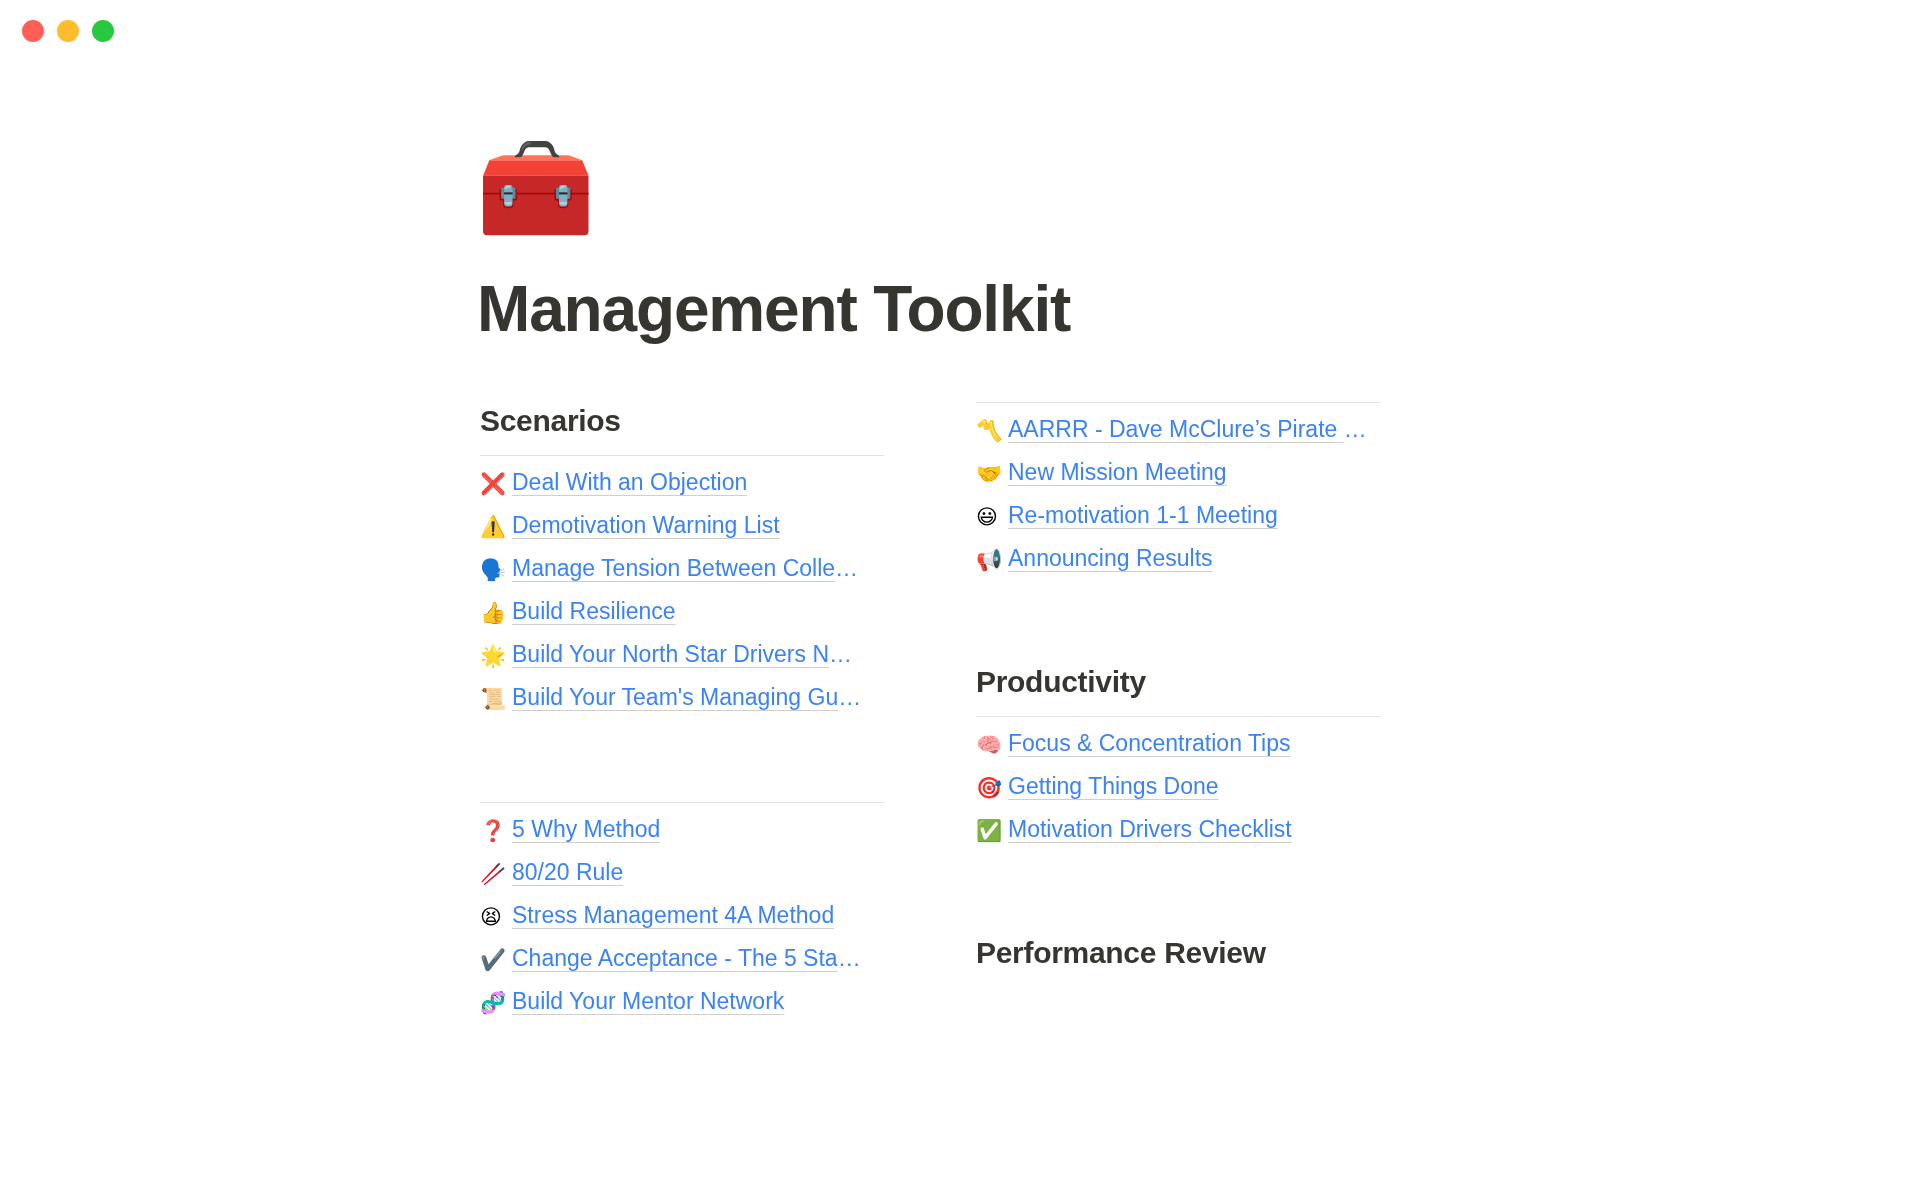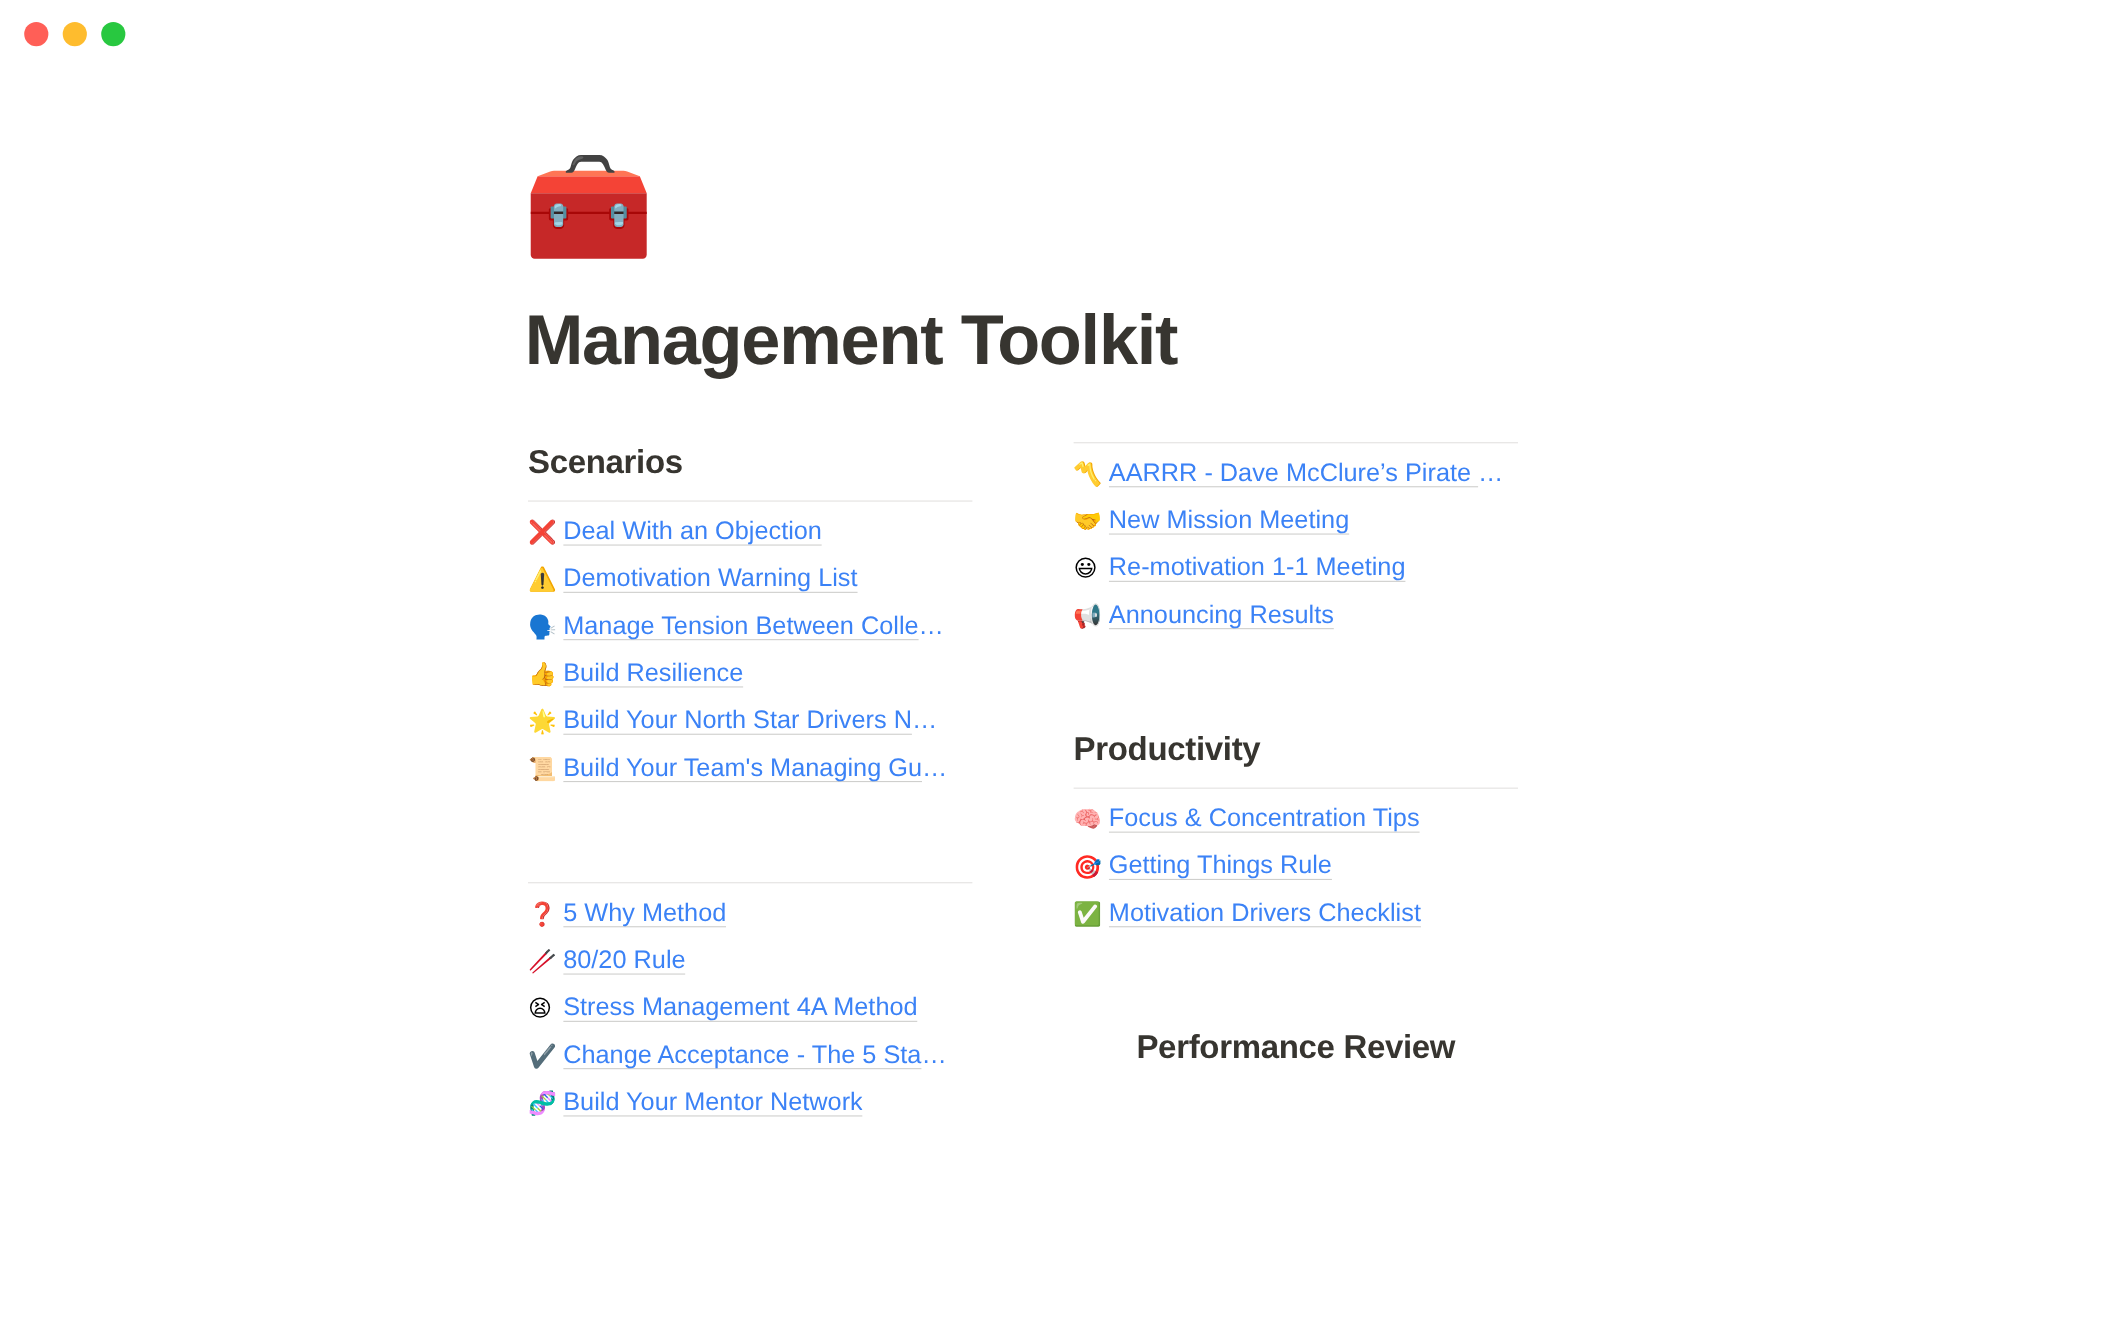--- a/index.html
+++ b/index.html
@@ -142,21 +142,20 @@
   }
   .col-right .link-text { max-width: 372px; }
 
   .cut-heading {
     font-size: 30px;
     font-weight: 700;
     color: #373530;
     letter-spacing: -0.01em;
     margin: 0;
     line-height: 1.25;
-    text-align: center;
   }
 </style>
 </head>
 <body>
 
 <div class="window-chrome">
   <div class="traffic-lights">
     <span class="dot dot-close"></span>
     <span class="dot dot-min"></span>
     <span class="dot dot-max"></span>
@@ -261,21 +260,21 @@
         <div class="section">
           <h2 class="section-heading">Productivity</h2>
           <div class="divider"></div>
           <ul class="link-list">
             <li class="link-item">
               <span class="link-emoji">🧠</span>
               <span class="link-text">Focus &amp; Concentration Tips</span>
             </li>
             <li class="link-item">
               <span class="link-emoji">🎯</span>
-              <span class="link-text">Getting Things Rule</span>
+              <span class="link-text">Getting Things Done</span>
             </li>
             <li class="link-item">
               <span class="link-emoji">✅</span>
               <span class="link-text">Motivation Drivers Checklist</span>
             </li>
           </ul>
         </div>
 
         <div>
           <h2 class="cut-heading">Performance Review</h2>

